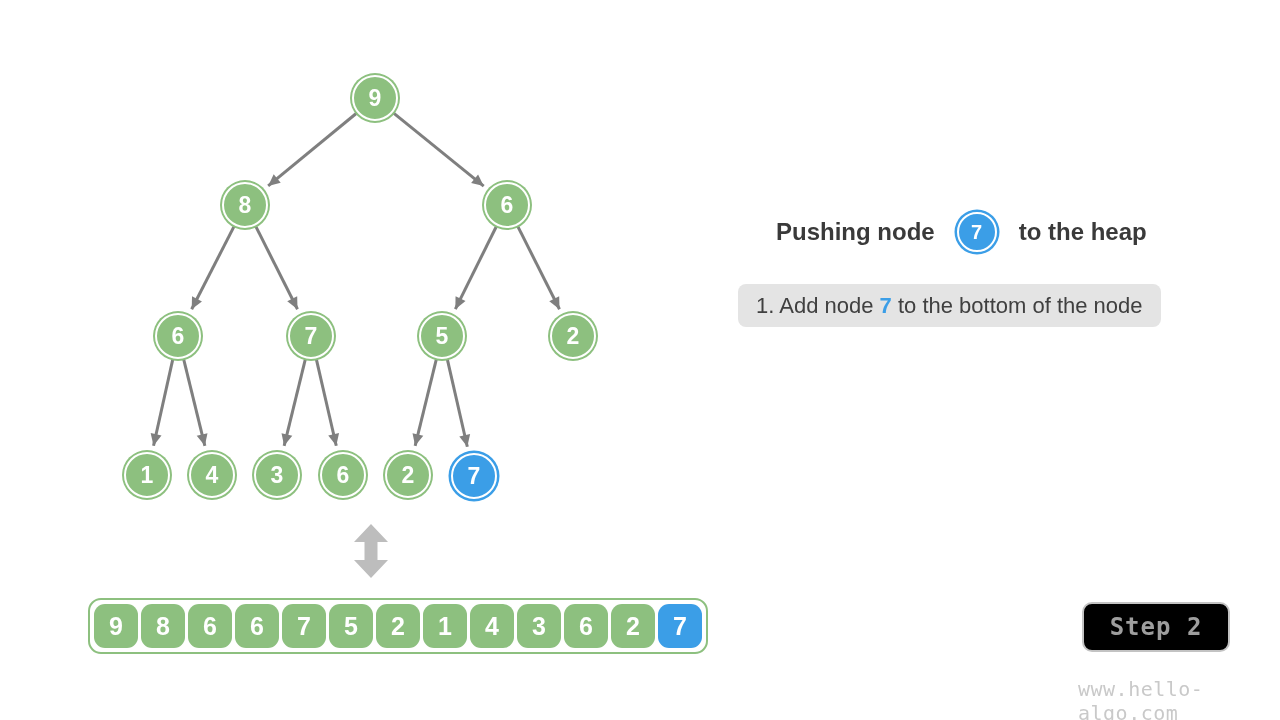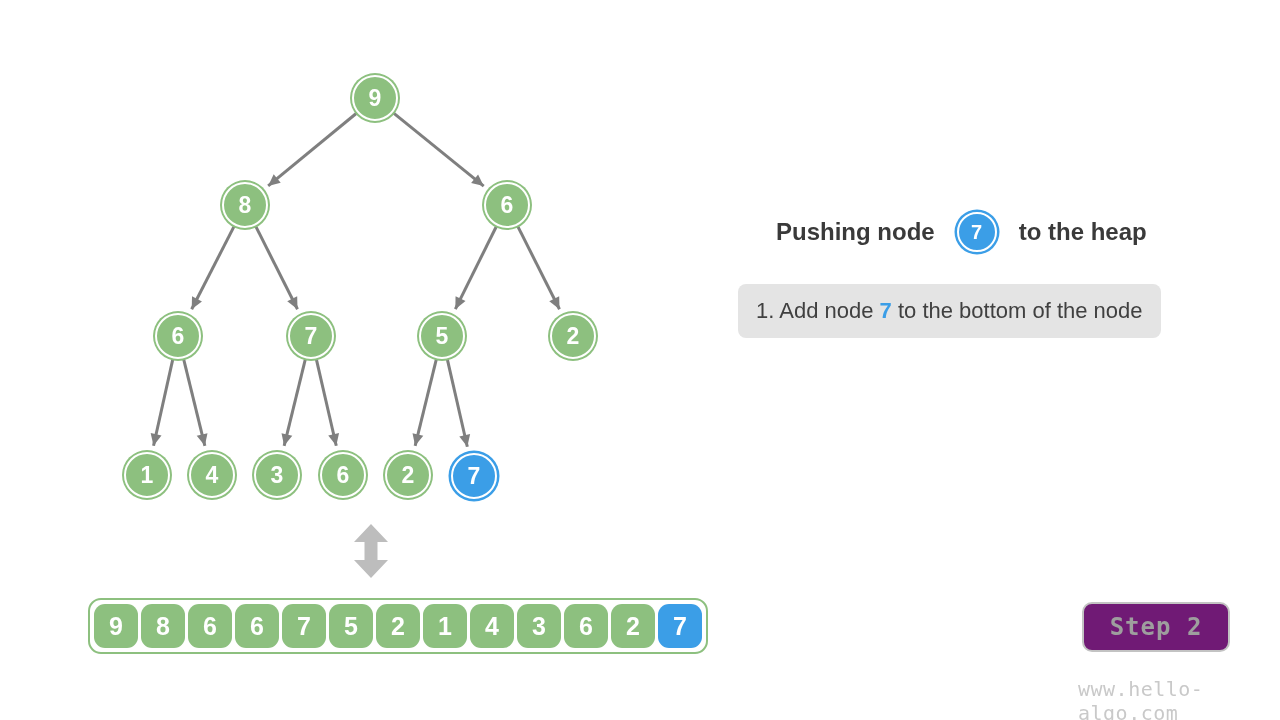--- a/index.html
+++ b/index.html
@@ -47,31 +47,31 @@
     font-size:24px; font-weight:bold; color:#3a3a3a; white-space:nowrap;margin-left:16px;
   }
   .title-circle {
     width:40px; height:40px; box-sizing:border-box; border-radius:50%;
     border:2px solid #ffffff; background:var(--blue);
     box-shadow:0 0 0 2.5px var(--blue);
     display:flex; align-items:center; justify-content:center;
     color:#ffffff; font-size:20px; font-weight:bold;
   }
   .note-box {
-    position:absolute; left:738px; top:284px; height:54px; box-sizing:border-box;
+    position:absolute; left:738px; top:284px; height:43px; box-sizing:border-box;
     display:inline-flex; align-items:center;
     padding:0 18px; background:#e4e4e4; border-radius:8px;
     font-size:22px; color:#404040; white-space:pre;
   }
   .note-num { color:var(--blue); font-weight:bold; }
 
   .step-badge {
     position:absolute; left:1082px; top:602px; width:148px; height:50px;
     box-sizing:border-box; border:2px solid #c3c3c3; border-radius:10px;
-    background:#701a75; color:#9e9e9e;
+    background:#000000; color:#9e9e9e;
     font-family:"DejaVu Sans Mono", monospace; font-size:24px; font-weight:bold;
     letter-spacing:1px;
     display:flex; align-items:center; justify-content:center;
   }
   .watermark {
     position:absolute; left:1078px; top:677px;
     font-family:"DejaVu Sans Mono", monospace; font-size:20px; color:#c9c9c9;
     letter-spacing:0.5px;
   }
 </style>

